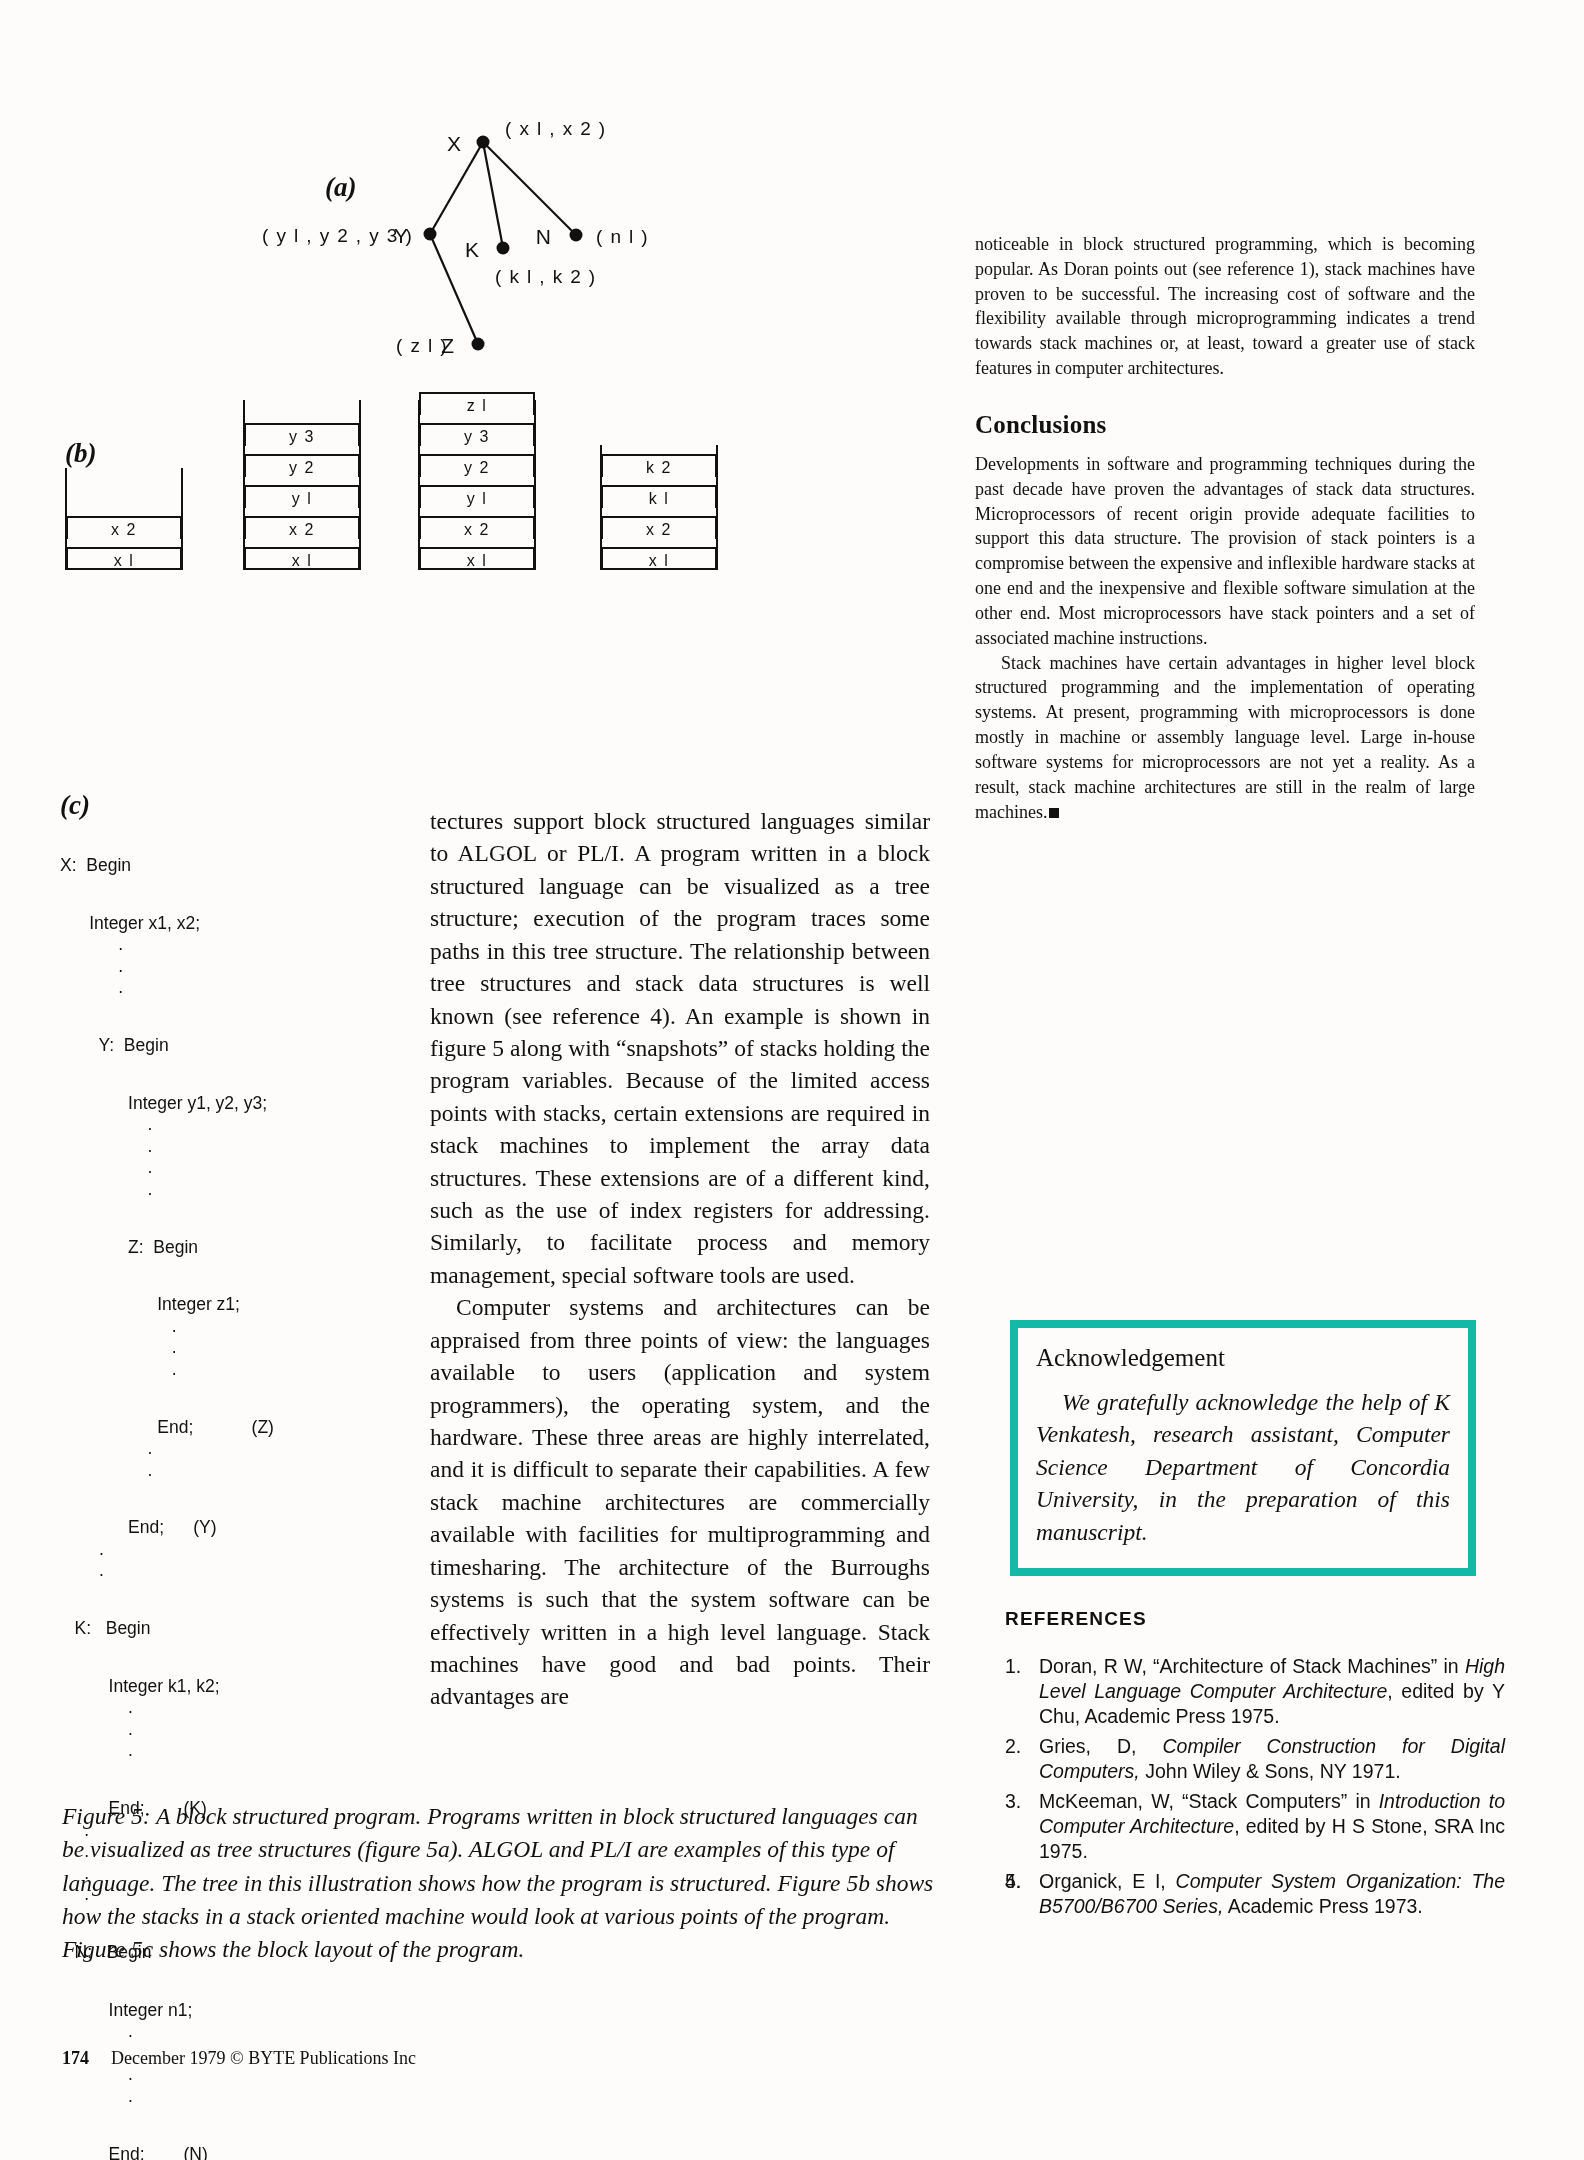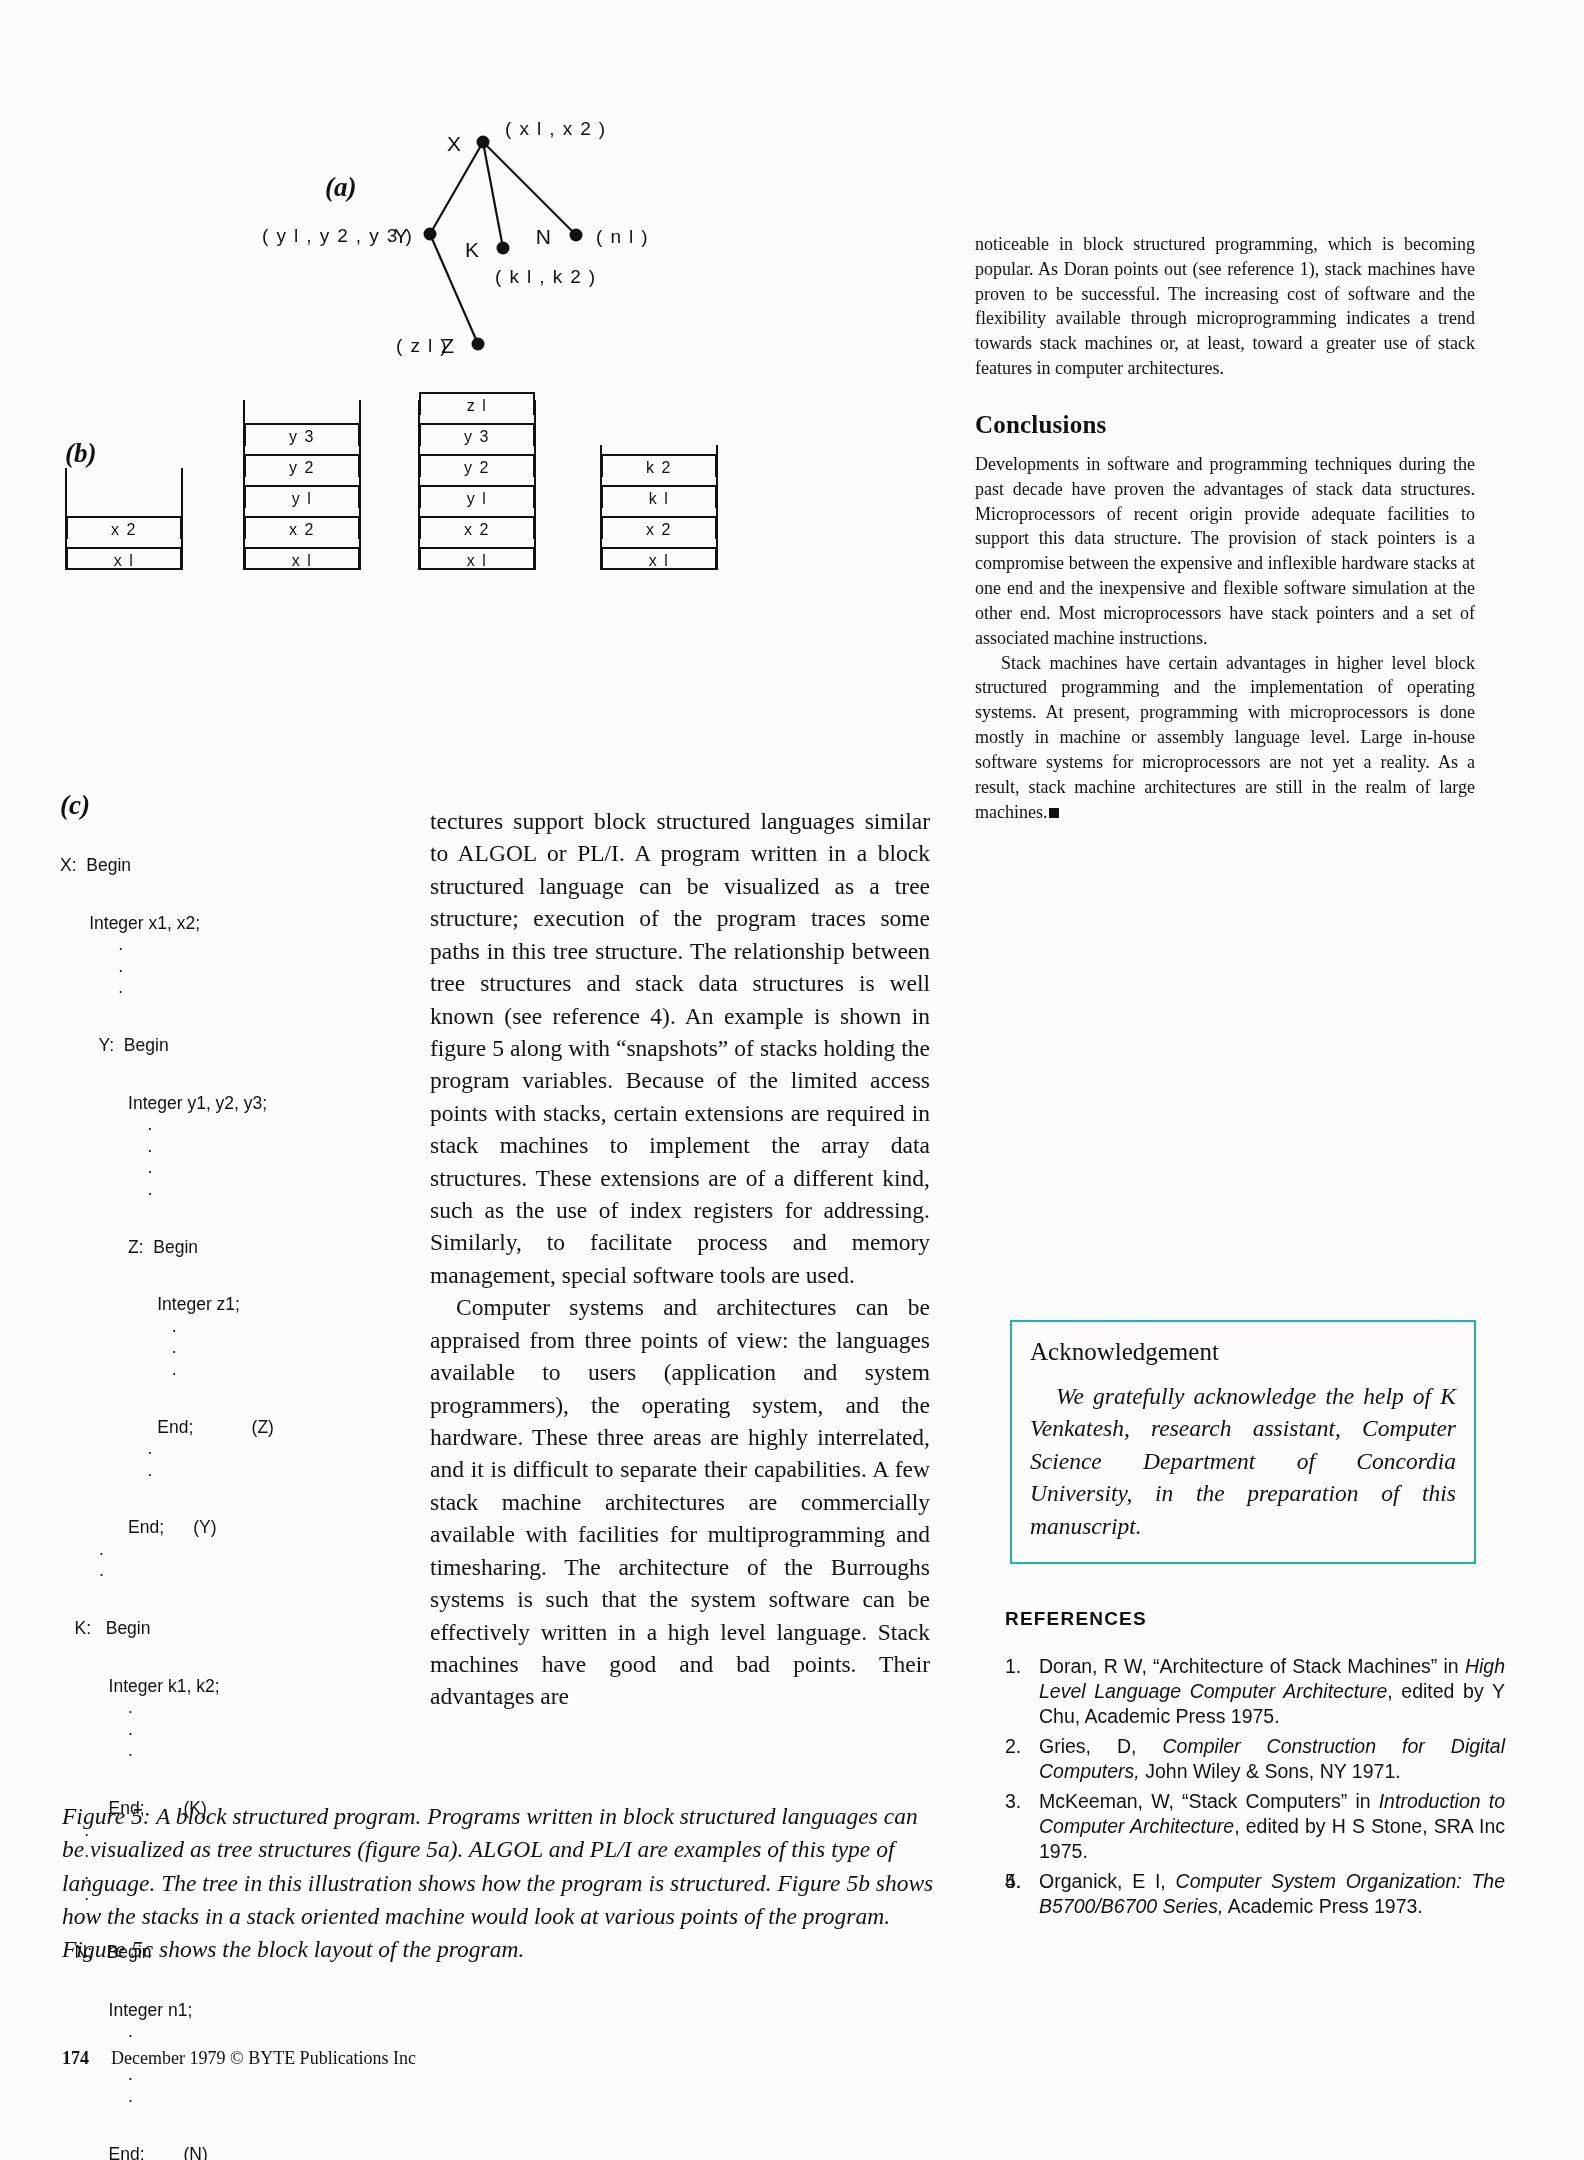--- a/index.html
+++ b/index.html
@@ -198,21 +198,21 @@
     margin-left: 2px;
     vertical-align: baseline;
   }
 
   
   #acknowledgement {
     position: absolute;
     left: 1010px;
     top: 1320px;
     width: 466px;
-    border: 2px solid #14b8a6;
+    border: 8px solid #14b8a6;
     box-sizing: border-box;
     padding: 16px 18px 20px 18px;
   }
   #acknowledgement .ack-title {
     font-family: "Liberation Serif", serif;
     font-size: 25px;
     margin-bottom: 14px;
   }
   #acknowledgement .ack-body {
     font-family: "Liberation Serif", serif;

